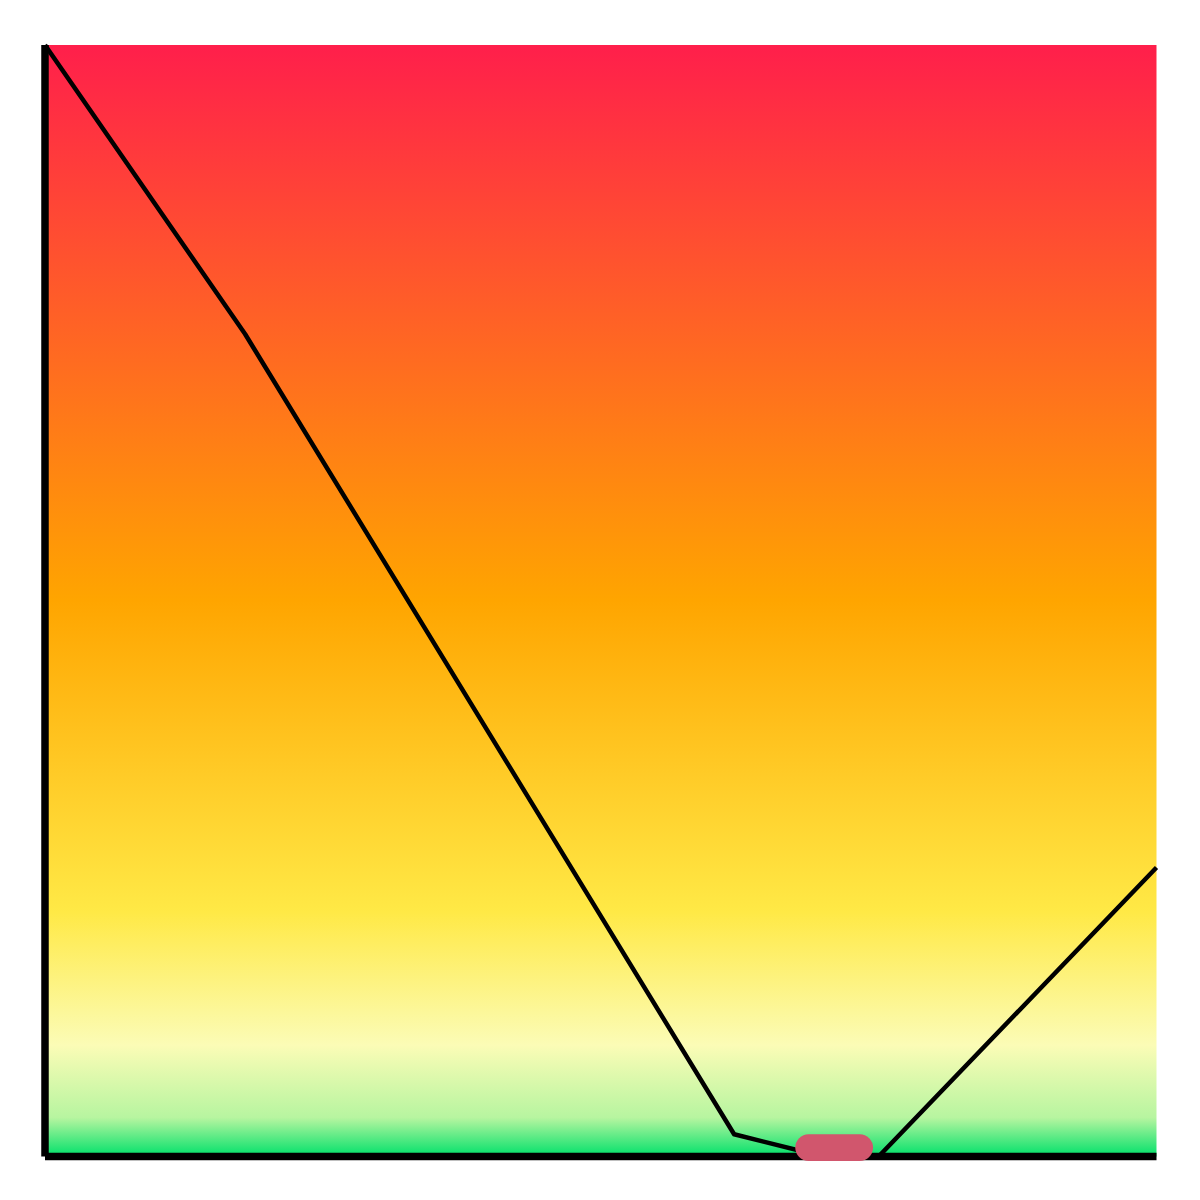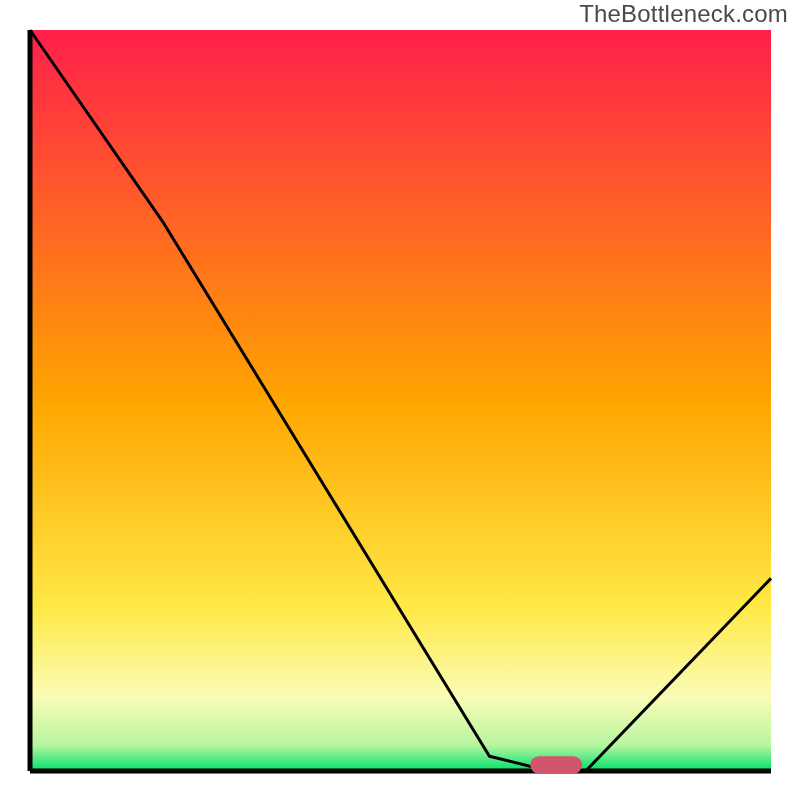--- a/index.html
+++ b/index.html
@@ -28,21 +28,20 @@
   svg {
     position: absolute;
     top: 0;
     left: 0;
   }
 </style>
 </head>
 <body>
 
 <div class="canvas">
-  <div class="watermark">TheBottleneck.com</div>
   <svg width="800" height="800" viewBox="0 0 800 800">
     <defs>
       <linearGradient id="bg-grad" x1="0" y1="0" x2="0" y2="1">
           <stop offset="0%" stop-color="#ff1f4b"></stop>
           <stop offset="50%" stop-color="#ffa500"></stop>
           <stop offset="78%" stop-color="#ffe946"></stop>
           <stop offset="90%" stop-color="#fbfcb6"></stop>
           <stop offset="96.5%" stop-color="#b7f5a0"></stop>
           <stop offset="100%" stop-color="#00e06a"></stop>
         </linearGradient>

